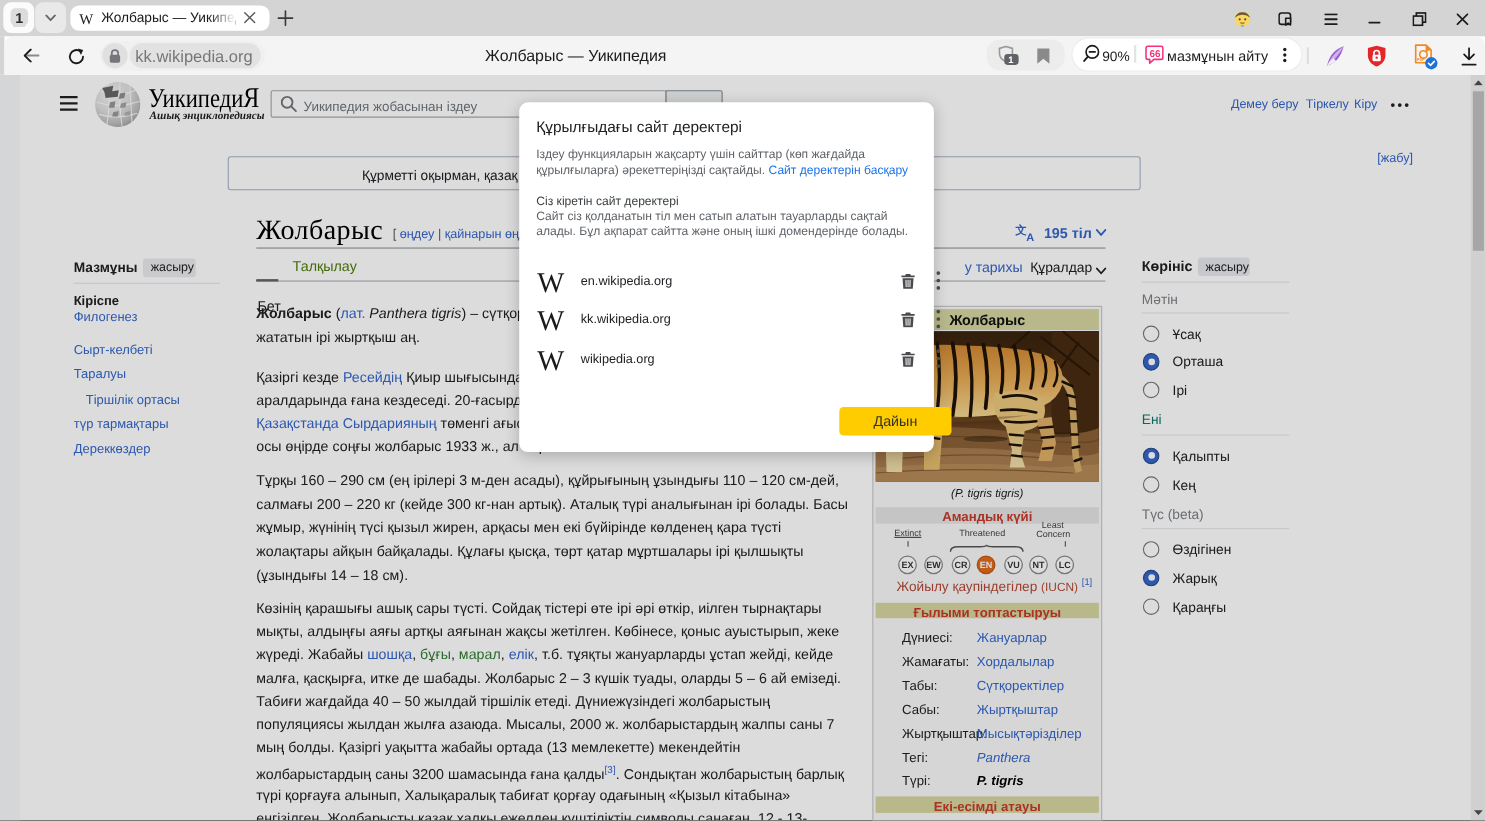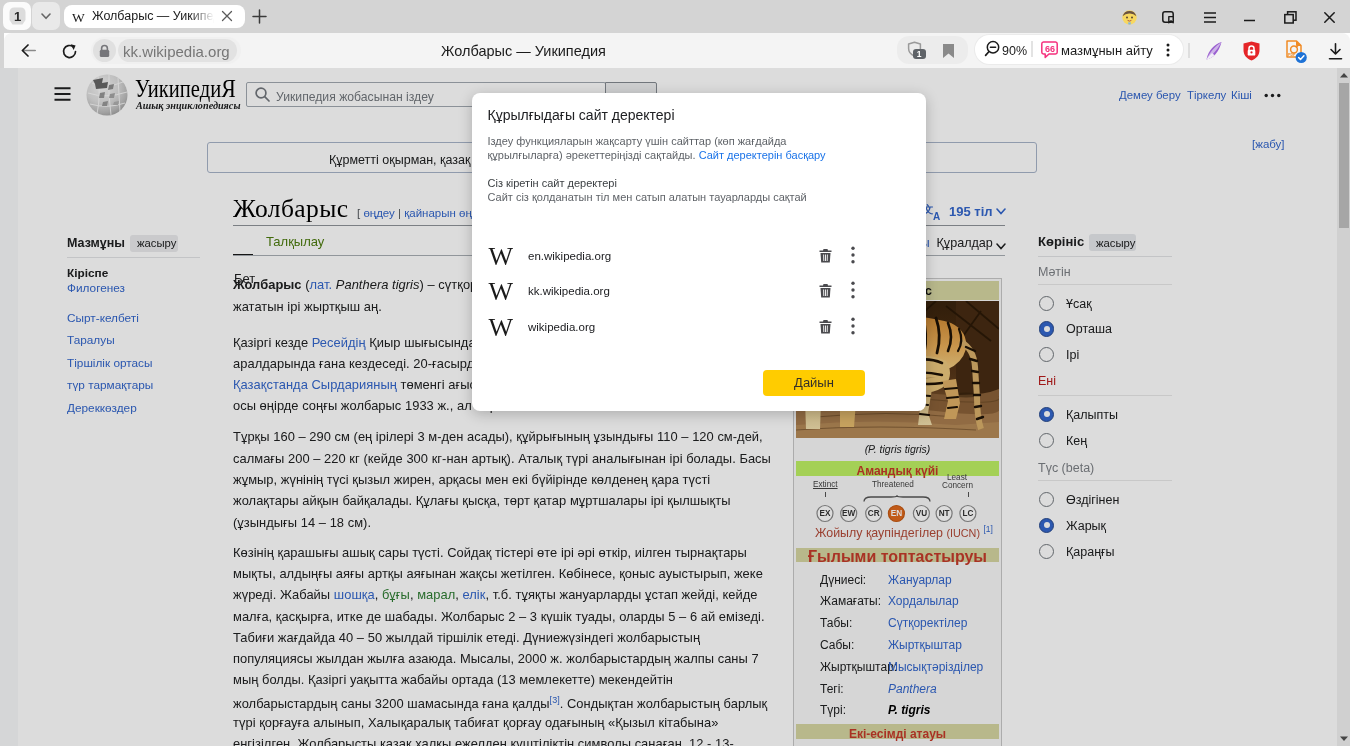--- a/index.html
+++ b/index.html
@@ -12,21 +12,21 @@
   .radio-on{width:15.4px;height:15.4px;border-radius:50%;background:#36c;border:1.3px solid #2a4b8d;box-sizing:border-box;}
   .radio-on::after{content:"";display:block;width:6px;height:6px;border-radius:50%;background:#fff;margin:3.4px auto 0;}
   
   #tabbar{position:absolute;left:0;top:0;width:1350px;height:33px;background:#d4d4d4;z-index:20;}
   #toolbar{position:absolute;left:4px;top:33px;width:1346px;height:35px;background:#f4f4f4;
     border-radius:8px 8px 0 0;z-index:20;}
   #toolbru{position:absolute;left:0;top:33px;width:4px;height:35px;background:#d4d4d4;z-index:19;}
   
   #page{position:absolute;left:0;top:68px;width:1350px;height:678px;background:#ffffff;z-index:1;}
   #overlay{position:absolute;left:0;top:68px;width:1350px;height:678px;background:rgba(0,0,0,0.137);z-index:10;}
-  #popup{position:absolute;left:472px;top:93px;width:454px;height:318px;background:#fff;border-radius:8px;
+  #popup{position:absolute;left:472px;top:93px;width:377px;height:318px;background:#fff;border-radius:8px;
     box-shadow:0 3px 14px rgba(0,0,0,0.22);z-index:30;}
 </style></head>
 <body>
 <div id="screen">
   <div id="tabbar">
 
     <div class="abs" style="left:2.5px;top:2px;width:28.5px;height:27.5px;background:#fbfbfb;border-radius:7px;"></div>
     <div class="abs" style="left:32px;top:2px;width:27.5px;height:27.5px;background:#e9e9e9;border-radius:7px;"></div>
     <svg class="abs" style="left:8.5px;top:7px;" width="17" height="18" viewBox="0 0 17 18">
       <path d="M3.5 0.5 L13.5 0.5 L16.5 5 L16.5 13 A4.5 4.5 0 0 1 12 17.5 L5 17.5 A4.5 4.5 0 0 1 0.5 13 L0.5 5 Z" fill="#dcdcdc" transform="rotate(180 8.5 9)"></path>
@@ -196,21 +196,21 @@
     <div class="abs" style="left:246px;top:14px;width:360px;height:24.5px;background:#fff;border:1px solid #a2a9b1;border-radius:2px;box-sizing:border-box;"></div>
     <svg class="abs" style="left:255px;top:19px;" width="15" height="15" viewBox="0 0 15 15">
         <circle cx="6" cy="6" r="4.9" fill="none" stroke="#72777d" stroke-width="1.7"></circle>
         <path d="M9.7 9.7 L14 14" stroke="#72777d" stroke-width="1.7" stroke-linecap="round"></path>
       </svg>
     <div class="ln" style="left:276px;top:21.5px;font-size:12.2px;color:#72777d;">Уикипедия жобасынан іздеу</div>
     <div class="abs" style="left:605px;top:14px;width:52px;height:24.5px;background:#eff0f2;border:1px solid #858b91;border-radius:0 2px 2px 0;box-sizing:border-box;"></div>
 
     <div class="ln" style="left:1119px;top:20.5px;font-size:11.4px;color:#36c;">Демеу беру</div>
     <div class="ln" style="left:1187px;top:20.5px;font-size:11.4px;color:#36c;">Тіркелу</div>
-    <div class="ln" style="left:1231px;top:20.5px;font-size:11.4px;color:#36c;">Кіші</div>
+    <div class="ln" style="left:1231px;top:20.5px;font-size:11.4px;color:#36c;">Кіру</div>
     <svg class="abs" style="left:1264px;top:25px;" width="17" height="5" viewBox="0 0 17 5">
         <circle cx="2.2" cy="2.5" r="1.7" fill="#202122"></circle>
         <circle cx="8.5" cy="2.5" r="1.7" fill="#202122"></circle>
         <circle cx="14.8" cy="2.5" r="1.7" fill="#202122"></circle>
       </svg>
 
     <div class="abs" style="left:207px;top:73.5px;width:830px;height:31px;border:1.4px solid #a7b4c9;border-radius:3px;box-sizing:border-box;"></div>
     <div class="ln" style="left:329px;top:85px;font-size:12.5px;color:#202122;">Құрметті оқырман, қазақ уикипедиясына қош келдіңіз!</div>
     <div class="ln" style="left:1252px;top:70px;font-size:11.5px;color:#36c;">[жабу]</div>
 
@@ -240,21 +240,21 @@
       </svg>
 
     <div class="ln" style="left:67px;top:167.5px;font-size:12.5px;font-weight:bold;color:#202122;">Мазмұны</div>
     <div class="abs" style="left:129.5px;top:166.5px;width:48px;height:17px;background:#eaebed;border-radius:3px;"></div>
     <div class="ln" style="left:137px;top:168.5px;font-size:11.3px;color:#202122;">жасыру</div>
     <div class="abs" style="left:67px;top:188.5px;width:133px;height:1px;background:#e2e4e6;"></div>
     <div class="ln" style="left:67px;top:198.5px;font-size:11.8px;font-weight:bold;color:#202122;">Кіріспе</div>
     <div class="ln" style="left:67px;top:214px;font-size:11.8px;color:#36c;">Филогенез</div>
     <div class="ln" style="left:67px;top:243.5px;font-size:11.8px;color:#36c;">Сырт-келбеті</div>
     <div class="ln" style="left:67px;top:266px;font-size:11.8px;color:#36c;">Таралуы</div>
-    <div class="ln" style="left:67px;top:288.5px;font-size:11.8px;color:#36c;">Тіршілік ортасы</div>
+    <div class="ln" style="left:78px;top:288.5px;font-size:11.8px;color:#36c;">Тіршілік ортасы</div>
     <div class="ln" style="left:67px;top:311px;font-size:11.8px;color:#36c;">түр тармақтары</div>
     <div class="ln" style="left:67px;top:333.5px;font-size:11.8px;color:#36c;">Дереккөздер</div>
 
     <div id="bodytext" style="position:absolute;left:233px;top:0;width:560px;font-size:12.9px;letter-spacing:0.04px;color:#202122;">
       <div class="ln" style="top:209.6px;"><b>Жолбарыс</b> (<span class="bl">лат.</span> <i>Panthera tigris</i>) – сүтқоректілер класының мысық</div>
       <div class="ln" style="top:231.7px;">жататын ірі жыртқыш аң.</div>
       <div class="ln" style="top:267.5px;">Қазіргі кезде <span class="bl">Ресейдің</span> Қиыр шығысында, Үндістан мен Кіші Азияда,</div>
       <div class="ln" style="top:288.8px;">аралдарында ғана кездеседі. 20-ғасырдың 30-жылдарына дейін жолбарыс</div>
       <div class="ln" style="top:310.1px;"><span class="bl">Қазақстанда Сырдарияның</span> төменгі ағысында, Іле өзенінің аңғарында көп</div>
       <div class="ln" style="top:331.4px;">осы өңірде соңғы жолбарыс 1933 ж., ал барлығы жойылып кеткен</div>
@@ -351,21 +351,21 @@
 
         <path d="M170 46 L179 50 M174 58 L181 60 M176 70 L182 71 M177 82 L183 82 M178 94 L184 94 M179 106 L185 105 M181 118 L187 116" stroke-width="2.4"></path>
 
         <path d="M10 80 L24 82 M10 92 L23 94" stroke-width="2.2"></path>
         <path d="M46 84 L60 86 M46 96 L58 98" stroke-width="2.2"></path>
       </g>
       <path d="M20 72 Q80 82 140 76 Q80 88 20 78 Z" fill="#7a4f22" opacity="0.45"></path>
     </svg>
 
     <div class="ln" style="left:793px;top:374.5px;width:209px;text-align:center;font-style:italic;font-size:10.5px;color:#202122;">(P. tigris tigris)</div>
-    <div class="abs" style="left:796px;top:393.1px;width:203px;height:14.5px;background:#bef264;text-align:center;"><span style="font-size:12px;font-weight:bold;color:#c43a2a;line-height:14.5px;">Амандық күйі</span></div>
+    <div class="abs" style="left:796px;top:393.1px;width:203px;height:14.5px;background:#e5e5e5;text-align:center;"><span style="font-size:12px;font-weight:bold;color:#c43a2a;line-height:14.5px;">Амандық күйі</span></div>
 
     <div class="ln" style="left:813px;top:412px;font-size:8.2px;color:#444;text-decoration:underline;">Extinct</div>
     <div class="ln" style="left:872px;top:412px;font-size:8.2px;color:#444;">Threatened</div>
     <div class="ln" style="left:947px;top:404.5px;font-size:8.2px;color:#444;">Least</div>
     <div class="ln" style="left:942px;top:413px;font-size:8.2px;color:#444;">Concern</div>
     <div class="abs" style="left:824.5px;top:424px;width:1px;height:5px;background:#555;"></div>
     <div class="abs" style="left:967.5px;top:424px;width:1px;height:5px;background:#555;"></div>
     <svg class="abs" style="left:863px;top:427px;" width="68" height="7" viewBox="0 0 68 7">
         <path d="M1 6.5 Q1 2 8 2 L28 2 Q33 2 34 0.8 Q35 2 40 2 L60 2 Q67 2 67 6.5" fill="none" stroke="#555" stroke-width="1.3"></path>
       </svg>
@@ -381,21 +381,21 @@
           <text x="80.4" y="12.4" fill="#fff">EN</text>
         <circle cx="105.4" cy="9.5" r="8" fill="#fff" stroke="#8a8a8a" stroke-width="1.2"></circle>
           <text x="105.4" y="12.4" fill="#333">VU</text>
         <circle cx="128.1" cy="9.5" r="8" fill="#fff" stroke="#8a8a8a" stroke-width="1.2"></circle>
           <text x="128.1" y="12.4" fill="#333">NT</text>
         <circle cx="151.9" cy="9.5" r="8" fill="#fff" stroke="#8a8a8a" stroke-width="1.2"></circle>
           <text x="151.9" y="12.4" fill="#333">LC</text>
       </g>
     </svg>
     <div class="ln" style="left:815px;top:457px;font-size:12.4px;"><span style="color:#b34a38;">Жойылу қаупіндегілер</span> <span style="color:#b34a38;font-size:10.8px;">(IUCN)</span> <sup class="bl" style="font-size:8.5px;">[1]</sup></div>
-    <div class="abs" style="left:796px;top:479.7px;width:203px;height:14.5px;background:#d6d6a2;text-align:center;"><span style="font-size:16px;font-weight:bold;color:#c43a2a;line-height:14.5px;">Ғылыми топтастыруы</span></div>
+    <div class="abs" style="left:796px;top:479.7px;width:203px;height:14.5px;background:#d6d6a2;text-align:center;"><span style="font-size:12px;font-weight:bold;color:#c43a2a;line-height:14.5px;">Ғылыми топтастыруы</span></div>
     <div class="ln" style="left:820px;top:505.5px;font-size:12px;color:#202122;">Дүниесі:</div>
       <div class="ln" style="left:888px;top:505.5px;font-size:12px;"><span class="bl">Жануарлар</span></div>
     <div class="ln" style="left:820px;top:527.3px;font-size:12px;color:#202122;">Жамағаты:</div>
       <div class="ln" style="left:888px;top:527.3px;font-size:12px;"><span class="bl">Хордалылар</span></div>
     <div class="ln" style="left:820px;top:549.1px;font-size:12px;color:#202122;">Табы:</div>
       <div class="ln" style="left:888px;top:549.1px;font-size:12px;"><span class="bl">Сүтқоректілер</span></div>
     <div class="ln" style="left:820px;top:570.9px;font-size:12px;color:#202122;">Сабы:</div>
       <div class="ln" style="left:888px;top:570.9px;font-size:12px;"><span class="bl">Жыртқыштар</span></div>
     <div class="ln" style="left:820px;top:592.7px;font-size:12px;color:#202122;">Жыртқыштар:</div>
       <div class="ln" style="left:888px;top:592.7px;font-size:12px;"><span class="bl">Мысықтәрізділер</span></div>
@@ -410,21 +410,21 @@
     <div class="ln" style="left:1096px;top:168.5px;font-size:11.3px;color:#202122;">жасыру</div>
     <div class="abs" style="left:1038px;top:187.5px;width:134px;height:1px;background:#e2e4e6;"></div>
     <div class="ln" style="left:1038px;top:196.5px;font-size:12.5px;color:#7d8186;">Мәтін</div>
     <div class="abs" style="left:1038px;top:215.5px;width:134px;height:1px;background:#e8e8e8;"></div>
     <div class="radio abs" style="left:1039px;top:227.5px;"></div>
       <div class="ln" style="left:1066px;top:228.5px;font-size:12.5px;color:#202122;">Ұсақ</div>
     <div class="radio-on abs" style="left:1039px;top:253.3px;"></div>
       <div class="ln" style="left:1066px;top:254.3px;font-size:12.5px;color:#202122;">Орташа</div>
     <div class="radio abs" style="left:1039px;top:279px;"></div>
       <div class="ln" style="left:1066px;top:280px;font-size:12.5px;color:#202122;">Ірі</div>
-    <div class="ln" style="left:1038px;top:306px;font-size:12.5px;color:#b91c1c;">Ені</div>
+    <div class="ln" style="left:1038px;top:306px;font-size:12.5px;color:#0f766e;">Ені</div>
     <div class="abs" style="left:1038px;top:327px;width:134px;height:1px;background:#e8e8e8;"></div>
     <div class="radio-on abs" style="left:1039px;top:338.5px;"></div>
       <div class="ln" style="left:1066px;top:339.5px;font-size:12.5px;color:#202122;">Қалыпты</div>
     <div class="radio abs" style="left:1039px;top:364.5px;"></div>
       <div class="ln" style="left:1066px;top:365.5px;font-size:12.5px;color:#202122;">Кең</div>
     <div class="ln" style="left:1038px;top:393px;font-size:12.5px;color:#7d8186;">Түс (beta)</div>
     <div class="abs" style="left:1038px;top:412px;width:134px;height:1px;background:#e8e8e8;"></div>
     <div class="radio abs" style="left:1039px;top:423.5px;"></div>
       <div class="ln" style="left:1066px;top:424.5px;font-size:12.5px;color:#202122;">Өздігінен</div>
     <div class="radio-on abs" style="left:1039px;top:449.5px;"></div>
@@ -441,20 +441,21 @@
         <path d="M0 0.5 L4 5 L8 0.5 Z" fill="#505050"></path>
       </svg>
   </div>
   <div id="overlay"></div>
   <div id="popup">
     <div class="ln" style="left:15.5px;top:14.3px;font-size:14px;color:#202124;">Құрылғыдағы сайт деректері</div>
     <div class="ln" style="left:15.5px;top:41.5px;font-size:11px;color:#5f6368;">Іздеу функцияларын жақсарту үшін сайттар (көп жағдайда</div>
     <div class="ln" style="left:15.5px;top:55.9px;font-size:11px;color:#5f6368;">құрылғыларға) әрекеттеріңізді сақтайды. <span style="color:#1a73e8;">Сайт деректерін басқару</span></div>
     <div class="ln" style="left:15.5px;top:83.5px;font-size:11px;color:#3c4043;">Сіз кіретін сайт деректері</div>
     <div class="ln" style="left:15.5px;top:97.9px;font-size:11px;color:#5f6368;">Сайт сіз қолданатын тіл мен сатып алатын тауарларды сақтай</div>
+    <div class="ln" style="left:15.5px;top:112.3px;font-size:11px;color:#5f6368;">алады. Бұл ақпарат сайтта және оның ішкі домендерінде болады.</div>
 
     <div class="ln" style="left:16.5px;top:148.5px;font-family:'Liberation Serif',serif;font-size:26px;color:#1a1a1a;">W</div>
     <div class="ln" style="left:56px;top:156.5px;font-size:11.5px;color:#202124;">en.wikipedia.org</div>
     <svg class="abs" style="left:347px;top:154.5px;" width="13" height="15" viewBox="0 0 13 15">
         <path d="M4.5 1 L8.5 1 L9 2.5 L12.5 2.5 L12.5 4 L0.5 4 L0.5 2.5 L4 2.5 Z" fill="#4a4a4e"></path>
         <path d="M1.5 5 L11.5 5 L10.8 14.5 L2.2 14.5 Z" fill="#4a4a4e"></path>
         <path d="M4.6 6.5 L4.8 13 M6.5 6.5 L6.5 13 M8.4 6.5 L8.2 13" stroke="#fff" stroke-width="0.9"></path>
       </svg>
     <svg class="abs" style="left:379px;top:152.5px;" width="4" height="18" viewBox="0 0 4 18">
         <circle cx="2" cy="2.2" r="1.7" fill="#4a4a4e"></circle>

